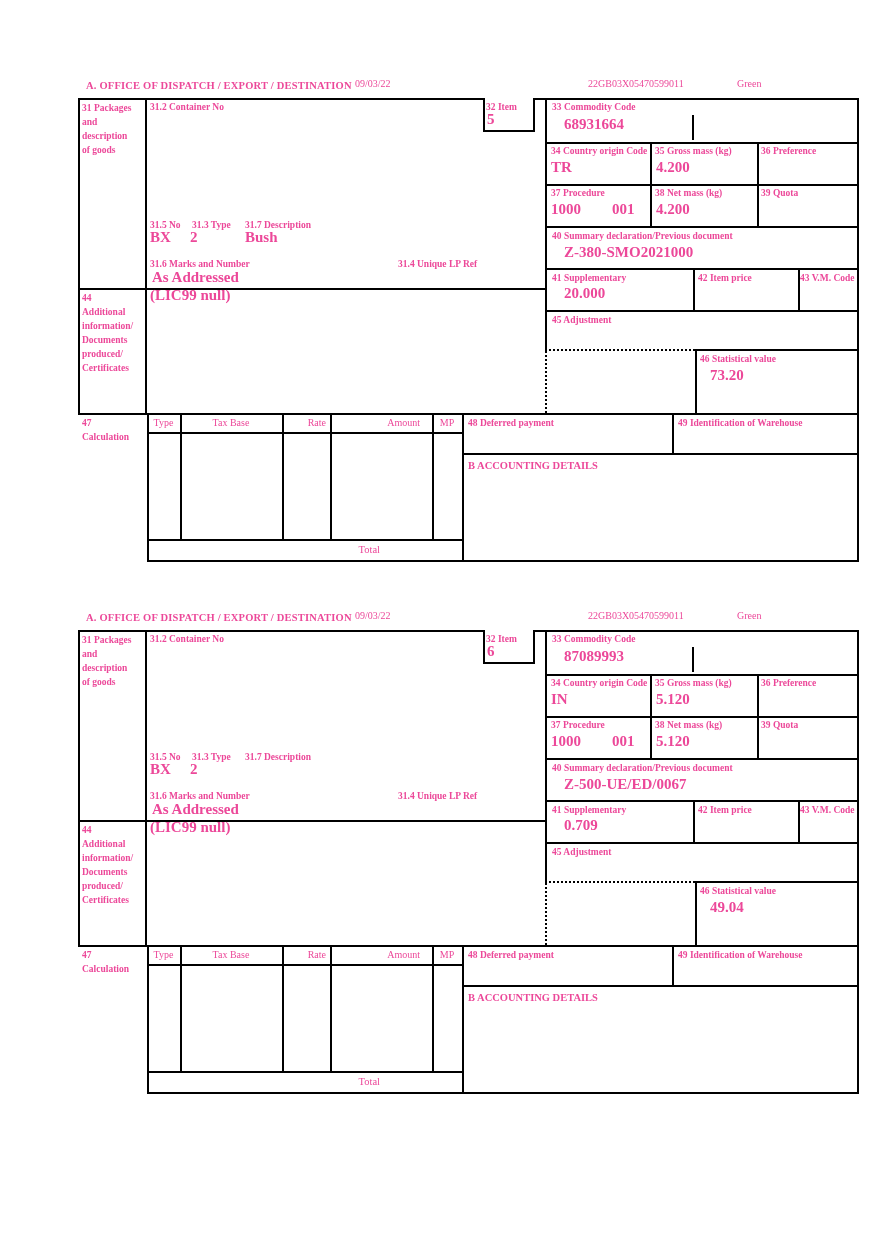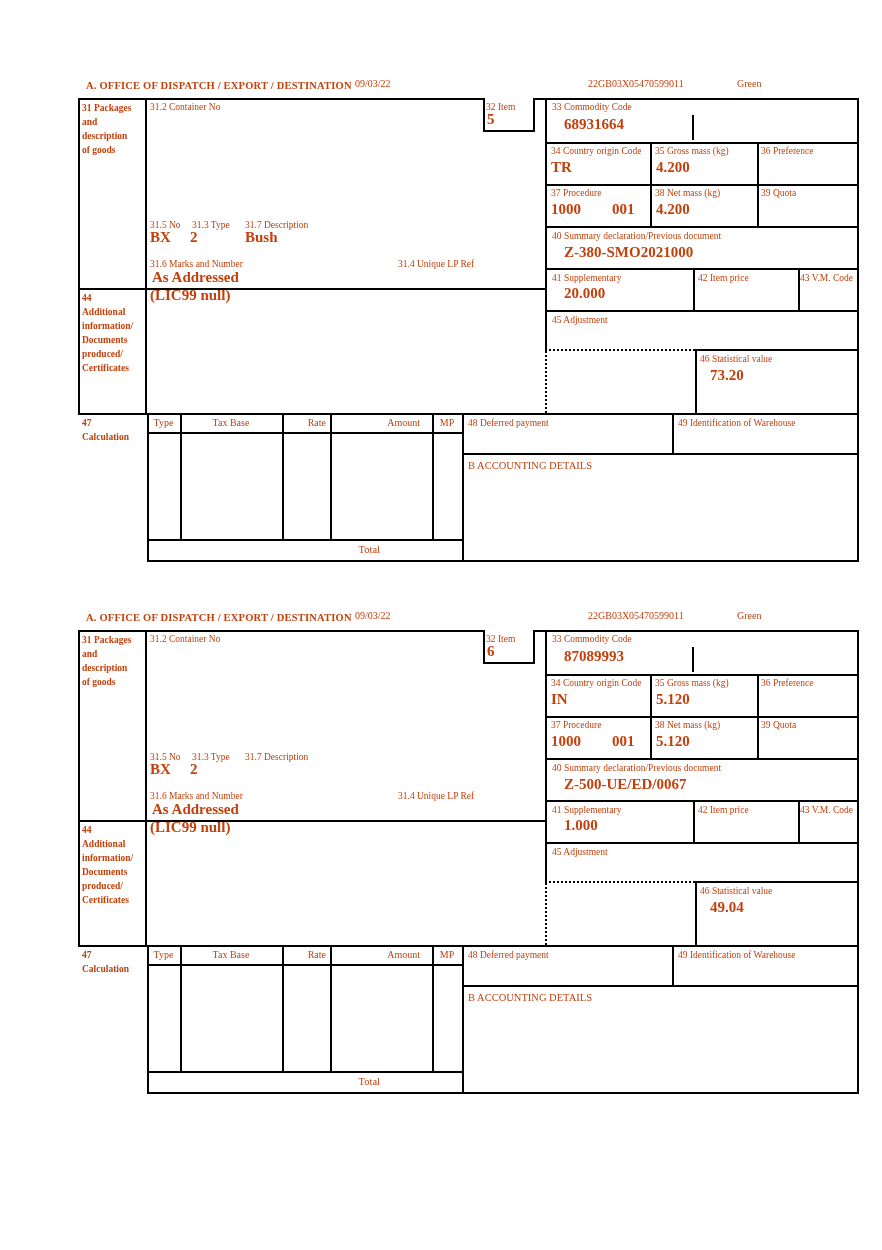--- a/index.html
+++ b/index.html
@@ -1,25 +1,25 @@
 <!DOCTYPE html>
 <html><head>
 <meta charset="utf-8">
 <style>
   html,body{margin:0;padding:0;background:#fff;}
   #page{position:relative;width:882px;height:1250px;background:#ffffff;
-        font-family:"Liberation Serif",serif;color:#c2410c;overflow:hidden;}
+        font-family:"Liberation Serif",serif;color:#ec4899;overflow:hidden;}
   .block{position:absolute;left:0;width:882px;height:520px;}
   .hl,.vl{position:absolute;background:#000;}
   .hl{height:2px;}
   .vl{width:2px;}
   .hl.dot{background:none;border-top:2px dotted #000;height:0;}
   .vl.dot{background:none;border-left:2px dotted #000;width:0;}
   .itembox{position:absolute;border:2px solid #000;border-top:none;background:#fff;}
-  .lbl{position:absolute;font-size:9.5px;font-weight:normal;line-height:12px;white-space:nowrap;}
+  .lbl{position:absolute;font-size:9.5px;font-weight:bold;line-height:12px;white-space:nowrap;}
   .lblw{position:absolute;font-size:9.5px;font-weight:bold;line-height:14px;}
   .val{position:absolute;font-size:15px;font-weight:bold;white-space:nowrap;}
   .hdr{position:absolute;font-size:10px;font-weight:normal;white-space:nowrap;}
   .toffice{position:absolute;font-size:10.5px;font-weight:bold;white-space:nowrap;letter-spacing:.2px;}
   .cell{position:absolute;font-size:10px;font-weight:normal;white-space:nowrap;}
   .tc{text-align:center;}
   .tr{text-align:right;}
   .big{font-size:10.5px;text-align:right;}
 </style>
 </head>
@@ -200,21 +200,21 @@
     <span class="val" style="left:190px;top:154px">2</span>
 
     <span class="lbl" style="left:552px;top:155px">40 Summary declaration/Previous document</span>
     <span class="val" style="left:564px;top:169px">Z-500-UE/ED/0067</span>
 
     <span class="lbl" style="left:150px;top:183px">31.6 Marks and Number</span>
     <span class="lbl" style="left:398px;top:183px">31.4 Unique LP Ref</span>
     <span class="val" style="left:152px;top:194px">As Addressed</span>
 
     <span class="lbl" style="left:552px;top:197px">41 Supplementary</span>
-    <span class="val" style="left:564px;top:210px">1.000</span>
+    <span class="val" style="left:564px;top:210px">0.709</span>
     <span class="lbl" style="left:698px;top:197px">42 Item price</span>
     <span class="lbl" style="left:800px;top:197px">43 V.M. Code</span>
 
     <div class="lblw" style="left:82px;top:216px;width:62px">44<br>Additional<br>information/<br>Documents<br>produced/<br>Certificates</div>
     <span class="val" style="left:150px;top:212px">(LIC99 null)</span>
 
     <span class="lbl" style="left:552px;top:239px">45 Adjustment</span>
     <span class="lbl" style="left:700px;top:278px">46 Statistical value</span>
     <span class="val" style="left:710px;top:292px">49.04</span>
 

